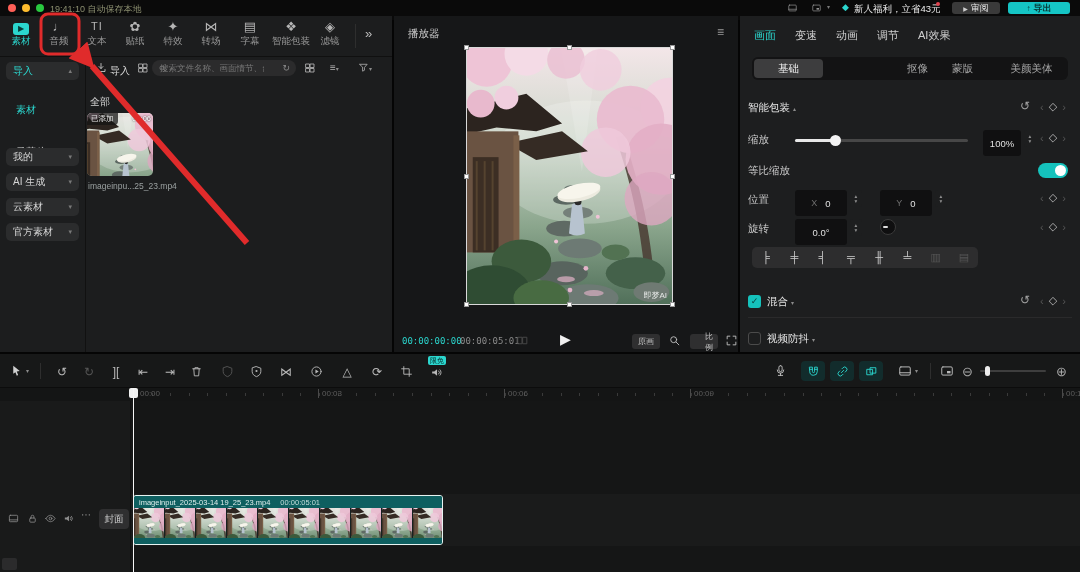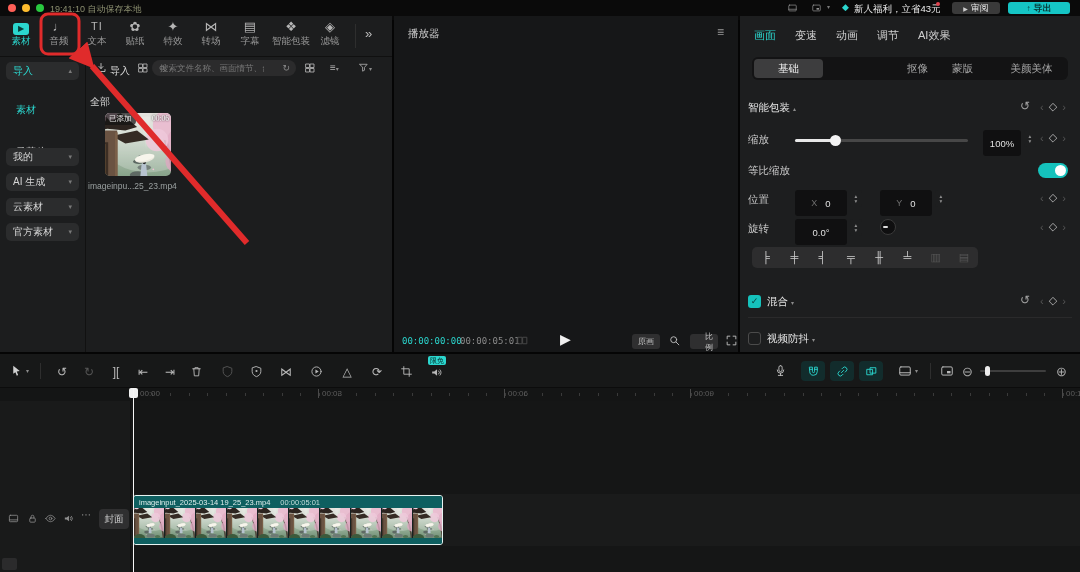--- a/index.html
+++ b/index.html
@@ -319,34 +319,48 @@
       <span class="ic abs" style="left:218px;top:5px;color:#b5b5b5;">
           <svg class="sym" width="12" height="12">
             <use href="#i-grid4"></use>
           </svg>
         </span>
       <span class="abs" style="left:244px;top:5px;color:#b5b5b5;font-size:10px;">≡<i style="font-style:normal;font-size:6px;color:#8a8a8a;">▾</i></span>
       <span class="abs" style="left:272px;top:5px;color:#b5b5b5;"><svg class="sym" width="11" height="11" style="display:inline-block;vertical-align:-2px;">
             <use href="#i-funnel"></use>
           </svg><i style="font-style:normal;font-size:6px;color:#8a8a8a;">▾</i></span>
       <span class="abs" style="left:4px;top:38px;color:#d2d2d2;">全部</span>
-      <div class="abs" style="left:19px;top:56px;width:66px;height:63px;border-radius:5px;overflow:hidden;background:#222;font-family:Liberation Serif, serif;">
+      <div class="abs" style="left:1px;top:56px;width:66px;height:63px;border-radius:5px;overflow:hidden;background:#222;">
         <svg width="70" height="63" viewBox="25 45 155 140" preserveAspectRatio="xMidYMid slice">
             <use href="#scene" width="207" height="258"></use>
           </svg>
         <span class="abs" style="left:0;top:0;background:rgba(20,20,20,.72);color:#e8e8e8;font-size:7.5px;padding:1px 4px;border-radius:0 0 4px 0;">已添加</span>
         <span class="abs" style="right:2px;top:1px;color:#fff;font-size:7.5px;text-shadow:0 0 2px #000;">00:06</span>
       </div>
       <span class="abs" style="left:2px;top:124px;width:92px;font-size:8.5px;color:#9aa0a0;">imageinpu...25_23.mp4</span>
     </div>
   </div>
 
   <div class="panel" style="left:394px;top:16px;width:344px;height:336px;background:#161718;">
     <span class="abs" style="left:14px;top:11px;font-size:10.5px;color:#cfcfcf;">播放器</span>
     <span class="abs" style="right:14px;top:9px;font-size:12px;color:#9a9a9a;">≡</span>
+    <div class="abs" style="left:72px;top:31px;width:207px;height:258px;border:1px solid #d9d9d9;background:#000;">
+      <svg width="205" height="256" viewBox="0 0 207 258" preserveAspectRatio="xMidYMid slice">
+          <use href="#scene" width="207" height="258"></use>
+        </svg>
+      <span class="abs" style="right:5px;bottom:3px;font-size:8px;color:rgba(255,255,255,.82);">即梦AI</span>
+      <span class="handle" style="left:-3px;top:-3px;"></span>
+      <span class="handle" style="right:-3px;top:-3px;"></span>
+      <span class="handle" style="left:-3px;bottom:-3px;"></span>
+      <span class="handle" style="right:-3px;bottom:-3px;"></span>
+      <span class="handle" style="left:100px;top:-3px;"></span>
+      <span class="handle" style="left:100px;bottom:-3px;"></span>
+      <span class="handle" style="left:-3px;top:126px;"></span>
+      <span class="handle" style="right:-3px;top:126px;"></span>
+    </div>
 
     <span class="abs mono" style="left:8px;top:320px;font-size:9px;color:#2bd6ce;">00:00:00:00</span>
     <span class="abs mono" style="left:66px;top:320px;font-size:9px;color:#8a8a8a;">00:00:05:01</span>
     <span class="ic abs" style="left:122px;top:318px;color:#4a4a4a;">
         <svg class="sym" width="13" height="13">
           <use href="#i-frames"></use>
         </svg>
       </span>
     <span class="abs" style="left:166px;top:315px;font-size:14px;color:#f0f0f0;">▶</span>
     <span class="btn-mini" style="left:238px;top:318px;width:28px;">

